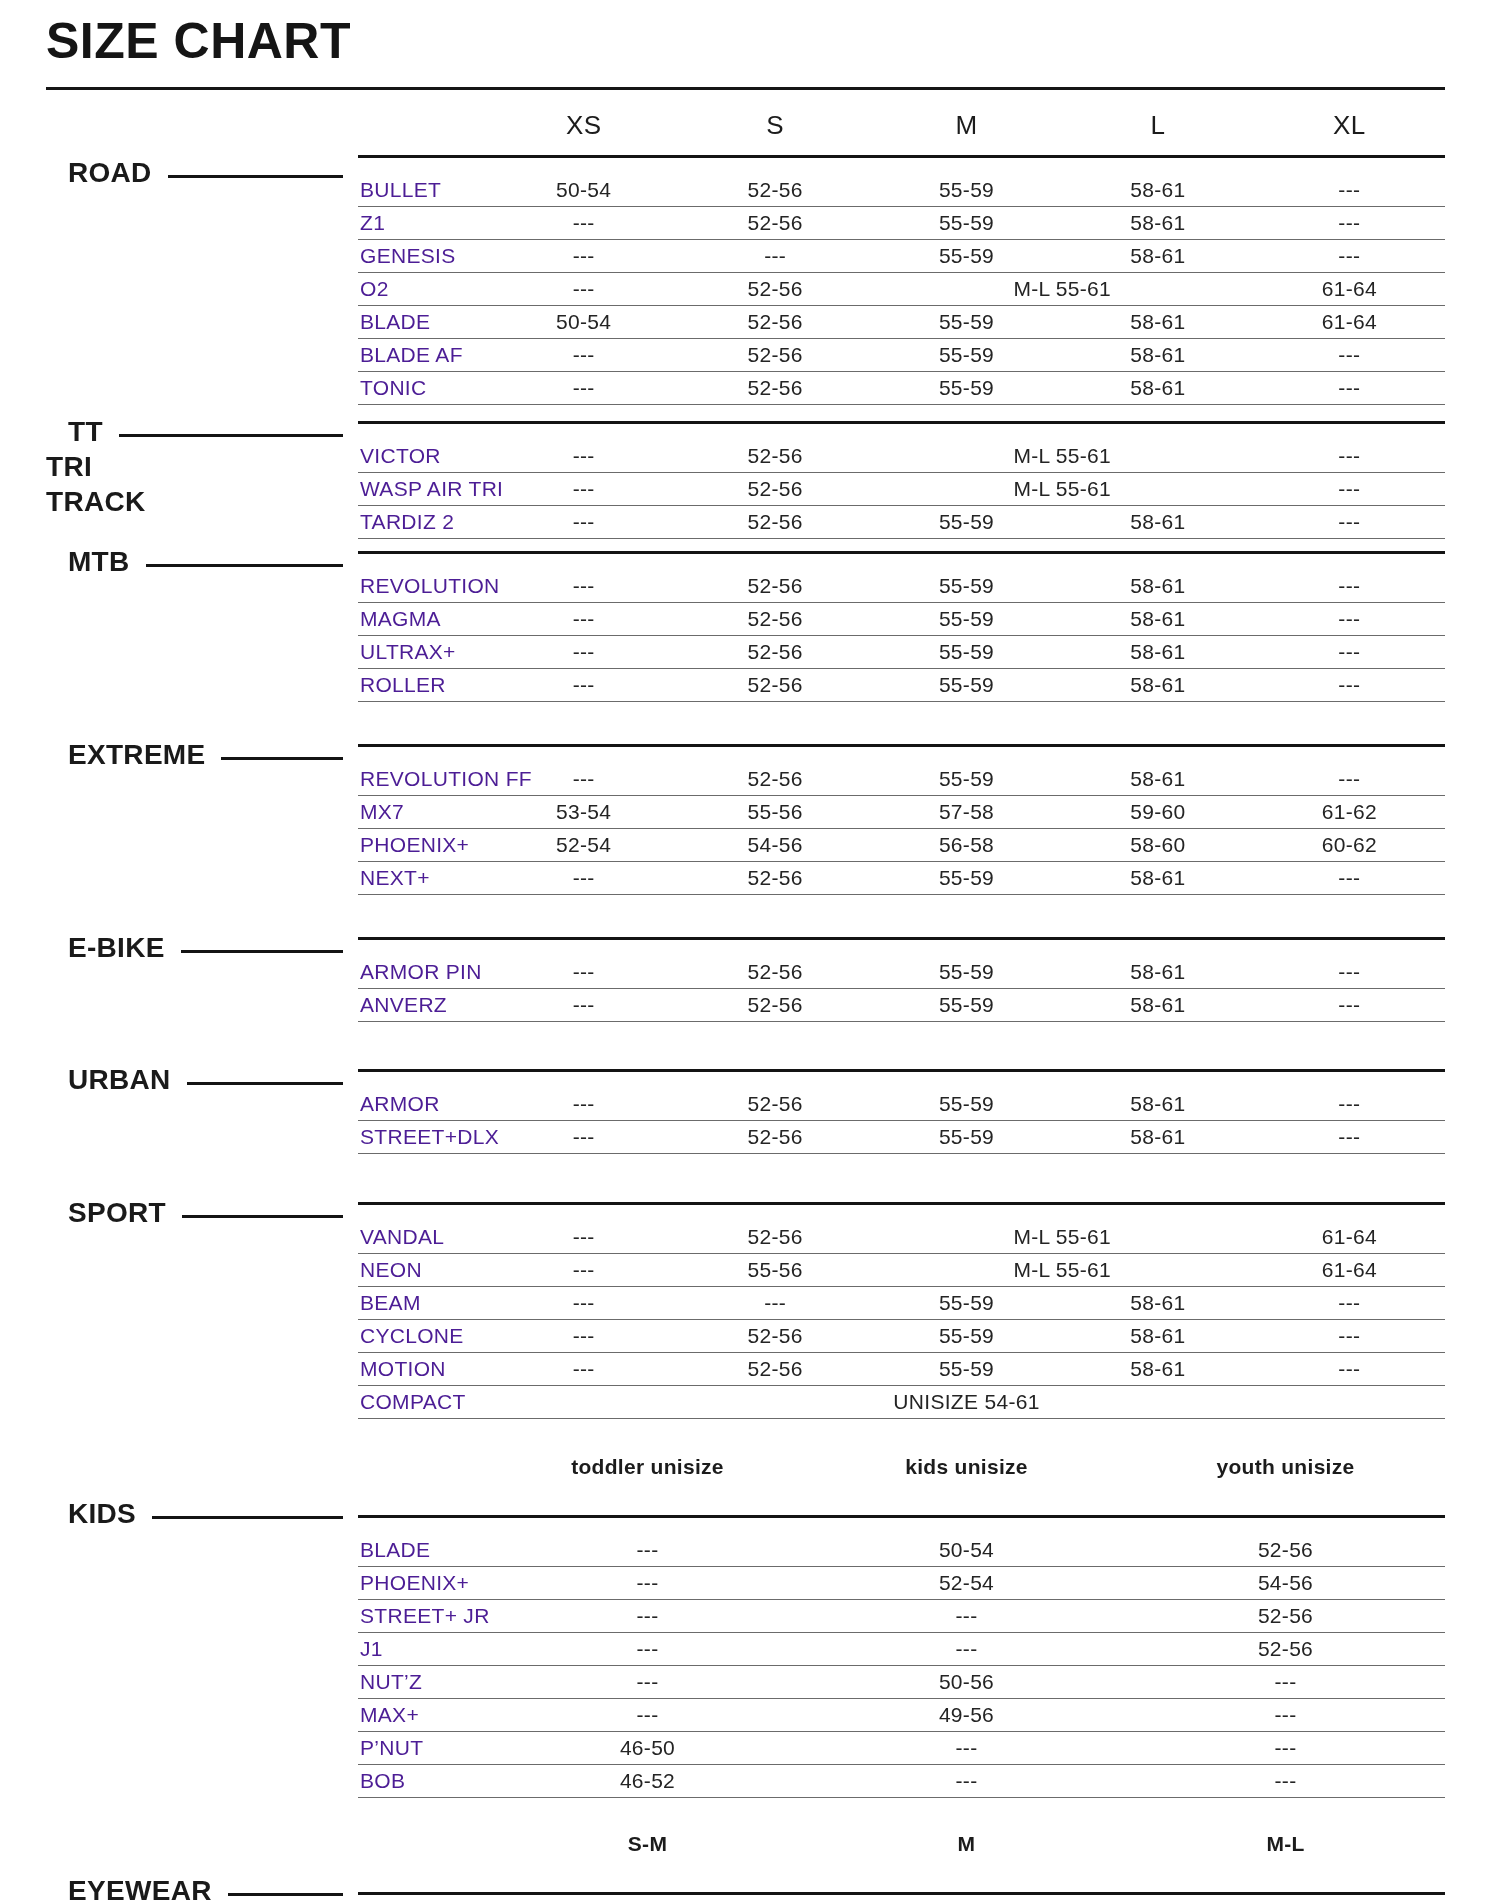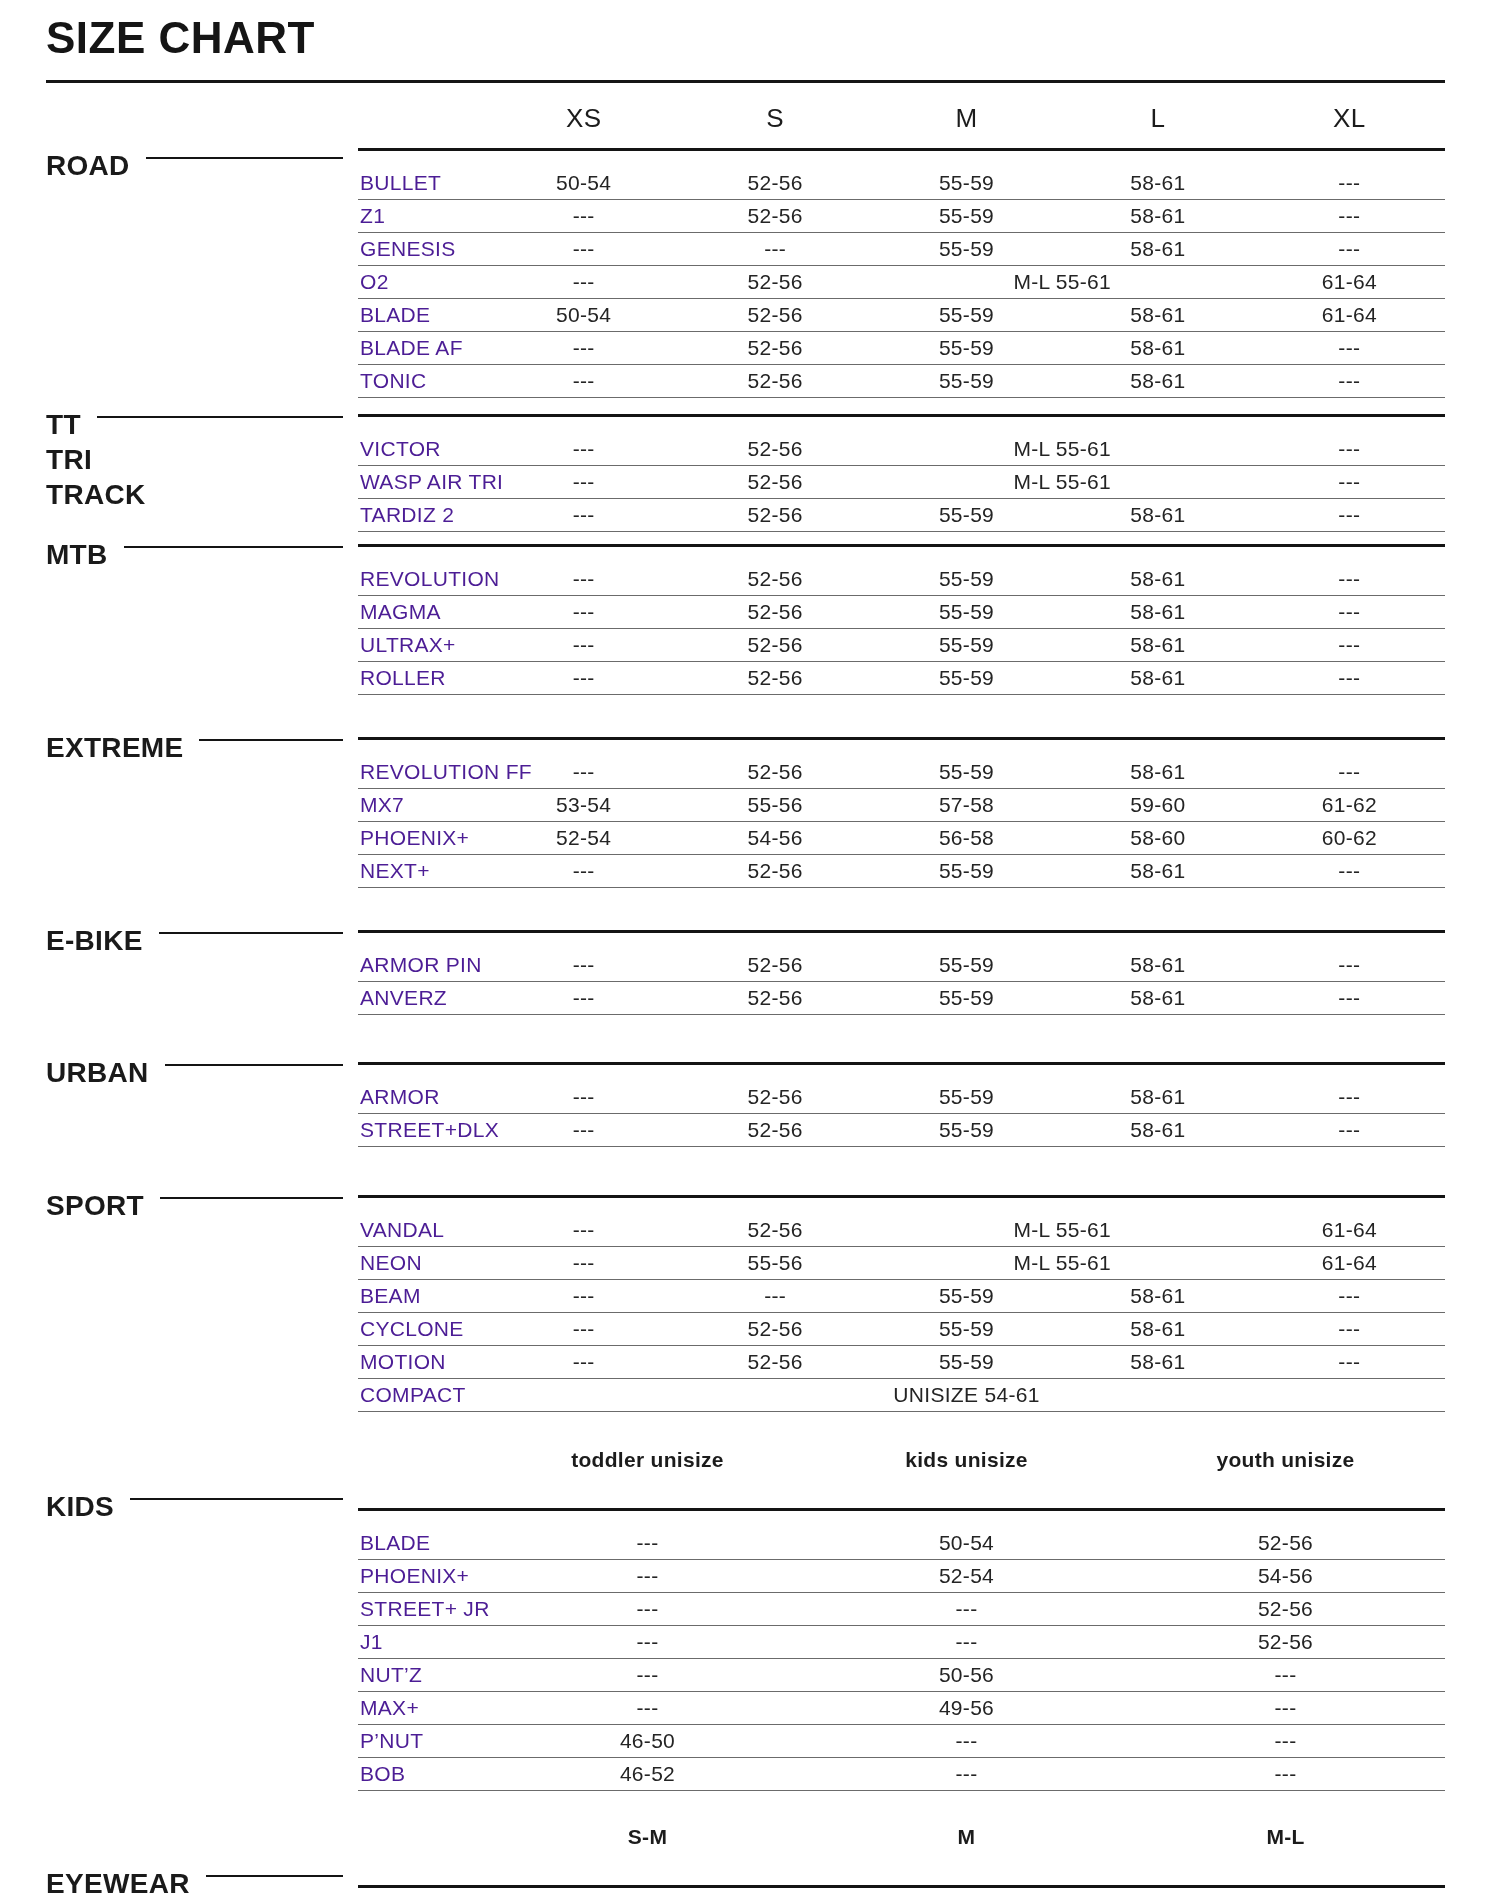--- a/index.html
+++ b/index.html
@@ -1,36 +1,36 @@
 <!DOCTYPE html>
 <html><head>
 <meta charset="utf-8">
 <title>Size Chart</title>
 <style>
   html,body{margin:0;padding:0;background:#ffffff;}
   body{width:1500px;height:1901px;overflow:hidden;
        font-family:"Liberation Sans",sans-serif;color:#1d1d1d;}
   .page{padding:14px 0 0 46px;width:1454px;}
-  .title{font-size:44px;font-weight:700;letter-spacing:.5px;line-height:1.1;margin:0;color:#151515;}
+  .title{font-size:50px;font-weight:700;letter-spacing:.5px;line-height:1.1;margin:0;color:#151515;}
   .rule{height:2.5px;background:#161616;margin-top:18px;width:1399px;}
   
   .sec{display:grid;grid-template-columns:312px 1087px;}
   .sec-tt-tri-track{margin-top:16px;}
   .sec-mtb{margin-top:12px;}
   .sec-extreme{margin-top:42px;}
   .sec-e-bike{margin-top:42px;}
   .sec-urban{margin-top:47px;}
   .sec-sport{margin-top:48px;}
   .sec-kids{margin-top:16px;}
   .sec-eyewear{margin-top:14px;}
   
   .cat{margin-top:-7px;}
   .sec-road .cat{margin-top:65px;}
   .sec-kids .cat,.sec-eyewear .cat{margin-top:61px;}
-  .cat-first{display:flex;align-items:flex-start;}
+  .cat-first{display:flex;align-items:center;margin-left:22px;}
   .cat-label{font-size:28px;font-weight:700;line-height:1.25;letter-spacing:.3px;color:#1a1a1a;}
   .cat-line{flex:1;height:2.5px;background:#141414;margin:9px 15px 0 16px;}
   
   .g5{display:grid;grid-template-columns:130px repeat(5,1fr);}
   .g3{display:grid;grid-template-columns:130px repeat(3,1fr);}
   .hdr{align-items:center;}
   .hdr-sizes{padding:20px 0 14px 0;font-size:26px;}
   .hdr-sub{padding:20px 0 36px 0;font-size:21px;font-weight:700;}
   .hcell{text-align:center;letter-spacing:.3px;color:#1c1c1c;}
   .rows{border-top:3px solid #141414;padding-top:16px;}

